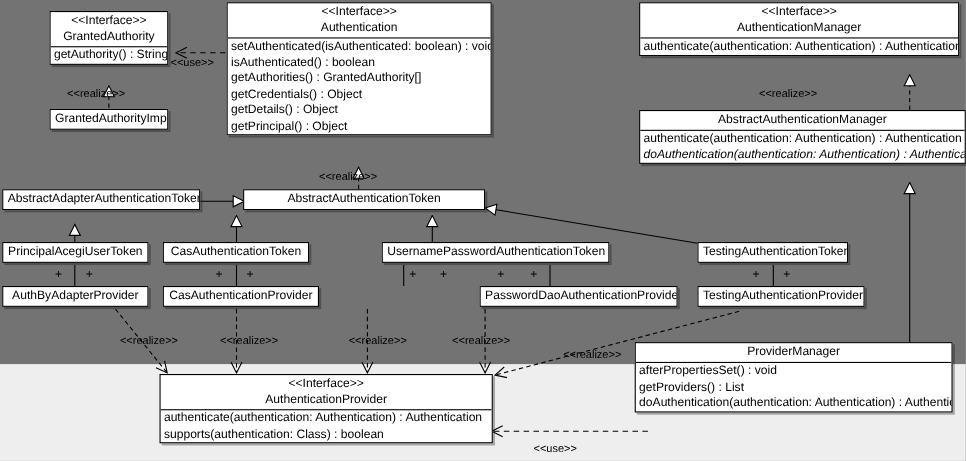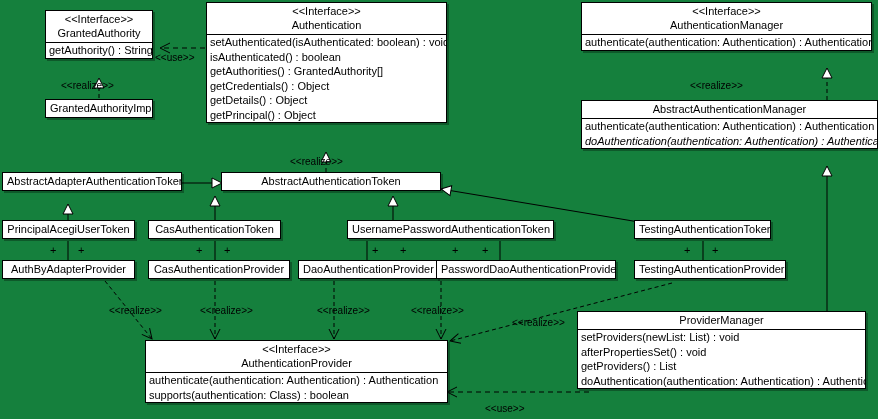--- a/index.html
+++ b/index.html
@@ -6,22 +6,22 @@
     margin: 0; padding: 0;
   }
   body {
     width: 878px; height: 419px;
     background: #eeeeee;
     font-family: "Liberation Sans", sans-serif;
     overflow: hidden;
   }
   #canvas {
     position: relative;
-    width: 878px; height: 419px;
-    background: #15803d;
+    width: 878px; height: 331px;
+    background: #737373;
   }
   svg.edges {
     position: absolute; left: 0; top: 0;
     width: 878px; height: 419px;
     pointer-events: none;
   }
   .uml {
     position: absolute;
     background: #ffffff;
     border: 1px solid #000000;
@@ -246,25 +246,20 @@
       <span class="cname">AuthByAdapterProvider</span>
     </div>
   </div>
 
   <div class="uml simple" style="left:148px; top:260px; width:142px;">
     <div class="hdr">
       <span class="cname">CasAuthenticationProvider</span>
     </div>
   </div>
 
-  <div class="uml simple" style="left:298px; top:260px; width:140px;">
-    <div class="hdr">
-      <span class="cname">DaoAuthenticationProvider</span>
-    </div>
-  </div>
 
   <div class="uml simple" style="left:436px; top:260px; width:180px;">
     <div class="hdr">
       <span class="cname">PasswordDaoAuthenticationProvider</span>
     </div>
   </div>
 
   <div class="uml simple" style="left:634px; top:260px; width:152px;">
     <div class="hdr">
       <span class="cname">TestingAuthenticationProvider</span>
@@ -282,21 +277,20 @@
       <div class="op">supports(authentication: Class) : boolean</div>
     </div>
   </div>
 
   <div class="uml" style="left:577px; top:311px; width:289px;">
     <div class="hdr">
       <span class="cname">ProviderManager</span>
     </div>
     <div class="divider"></div>
     <div class="ops">
-      <div class="op">setProviders(newList: List) : void</div>
       <div class="op">afterPropertiesSet() : void</div>
       <div class="op">getProviders() : List</div>
       <div class="op">doAuthentication(authentication: Authentication) : Authentication</div>
     </div>
   </div>
 
   <div class="edge-label" style="left:155px; top:52px;">&lt;&lt;use&gt;&gt;</div>
 
   <div class="edge-label" style="left:61px; top:80px;">&lt;&lt;realize&gt;&gt;</div>
 

